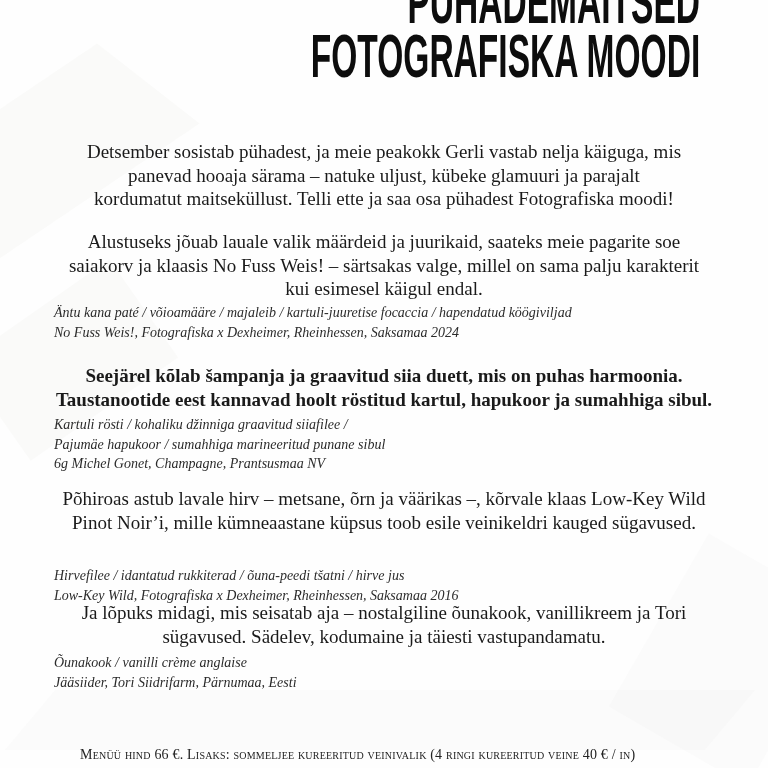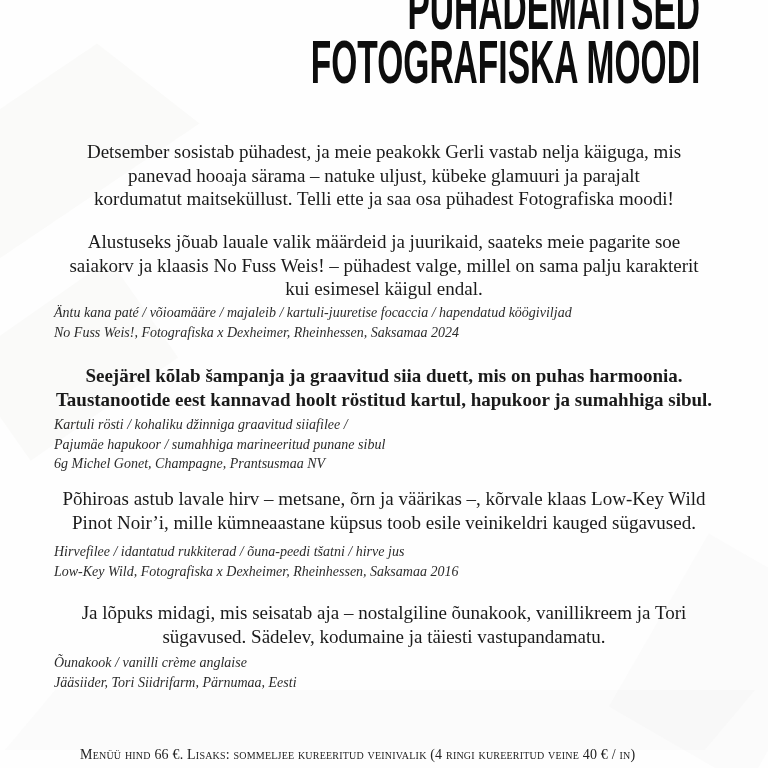--- a/index.html
+++ b/index.html
@@ -19,21 +19,21 @@
   }
   
   .wm{position:absolute;background:rgba(205,195,190,0.07);pointer-events:none;}
   .wm1{width:130px;height:260px;left:-30px;top:30px;transform:rotate(38deg) skewX(-18deg);}
   .wm2{width:180px;height:120px;left:-20px;top:300px;transform:rotate(-35deg);}
   .wm3{width:700px;height:60px;left:30px;top:690px;transform:skewX(-40deg);background:rgba(205,195,190,0.05);}
   .wm4{width:160px;height:200px;right:-40px;top:560px;transform:rotate(30deg);background:rgba(205,195,190,0.05);}
 
   .title-block{
     position:absolute;
-    top:10px;right:68px;
+    top:4px;right:68px;
     width:430px;height:90px;
     text-align:left;
   }
   .title-line{
     position:absolute;right:0;
     margin:0;
     font-family:"Liberation Sans", sans-serif;
     font-weight:800;
     font-size:61px;
     line-height:62px;
@@ -95,21 +95,21 @@
   </header>
 
   <p class="para" style="top:121px;">
     <span class="line">Detsember sosistab pühadest, ja meie peakokk Gerli vastab nelja käiguga, mis</span>
     <span class="line">panevad hooaja särama – natuke uljust, kübeke glamuuri ja parajalt</span>
     <span class="line">kordumatut maitseküllust. Telli ette ja saa osa pühadest Fotografiska moodi!</span>
   </p>
 
   <p class="para" style="top:211px;">
     <span class="line">Alustuseks jõuab lauale valik määrdeid ja juurikaid, saateks meie pagarite soe</span>
-    <span class="line">saiakorv ja klaasis No Fuss Weis! – pühadest valge, millel on sama palju karakterit</span>
+    <span class="line">saiakorv ja klaasis No Fuss Weis! – särtsakas valge, millel on sama palju karakterit</span>
     <span class="line">kui esimesel käigul endal.</span>
   </p>
   <p class="detail" style="top:289px;">
     <span class="line">Äntu kana paté / võioamääre / majaleib / kartuli-juuretise focaccia / hapendatud köögiviljad</span>
     <span class="line">No Fuss Weis!, Fotografiska x Dexheimer, Rheinhessen, Saksamaa 2024</span>
   </p>
 
   <p class="para" style="top:345px;font-weight:bold;">
     <span class="line">Seejärel kõlab šampanja ja graavitud siia duett, mis on puhas harmoonia.</span>
     <span class="line">Taustanootide eest kannavad hoolt röstitud kartul, hapukoor ja sumahhiga sibul.</span>
@@ -117,21 +117,21 @@
   <p class="detail" style="top:401px;">
     <span class="line">Kartuli rösti / kohaliku džinniga graavitud siiafilee /</span>
     <span class="line">Pajumäe hapukoor / sumahhiga marineeritud punane sibul</span>
     <span class="line">6g Michel Gonet, Champagne, Prantsusmaa NV</span>
   </p>
 
   <p class="para" style="top:468px;">
     <span class="line">Põhiroas astub lavale hirv – metsane, õrn ja väärikas –, kõrvale klaas Low-Key Wild</span>
     <span class="line">Pinot Noir’i, mille kümneaastane küpsus toob esile veinikeldri kauged sügavused.</span>
   </p>
-  <p class="detail" style="top:528px;">
+  <p class="detail" style="top:552px;">
     <span class="line">Hirvefilee / idantatud rukkiterad / õuna-peedi tšatni / hirve jus</span>
     <span class="line">Low-Key Wild, Fotografiska x Dexheimer, Rheinhessen, Saksamaa 2016</span>
   </p>
 
   <p class="para" style="top:582px;">
     <span class="line">Ja lõpuks midagi, mis seisatab aja – nostalgiline õunakook, vanillikreem ja Tori</span>
     <span class="line">sügavused. Sädelev, kodumaine ja täiesti vastupandamatu.</span>
   </p>
   <p class="detail" style="top:639px;">
     <span class="line">Õunakook / vanilli crème anglaise</span>

